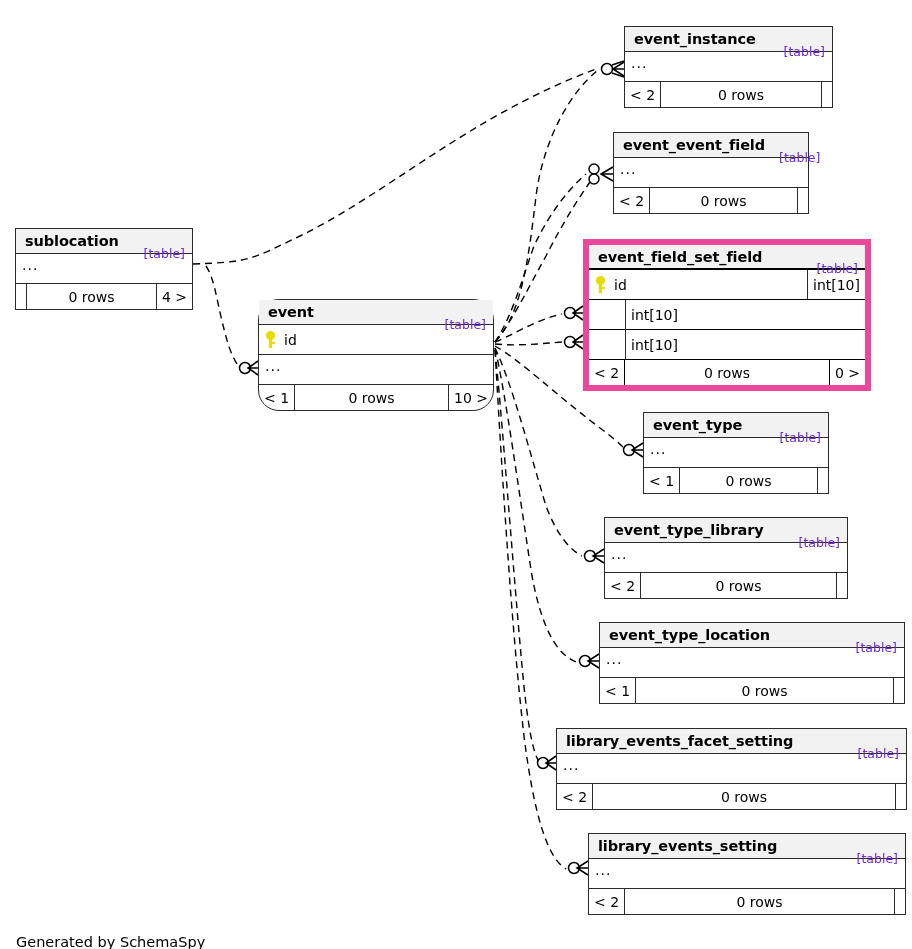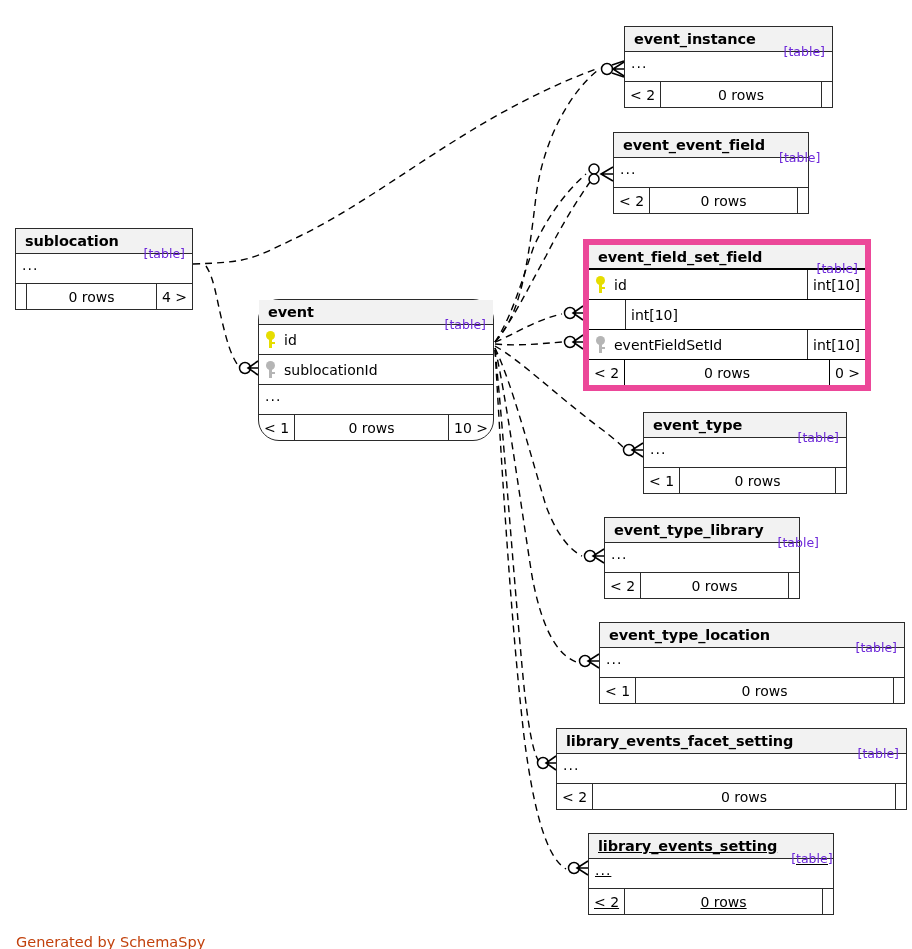--- a/index.html
+++ b/index.html
@@ -128,21 +128,21 @@
   }
   .f-left{flex:0 0 auto;justify-content:flex-start;}
   .f-mid{flex:1 1 auto;justify-content:center;border-left:1px solid #2b2b2b;border-right:1px solid #2b2b2b;}
   .f-right{flex:0 0 auto;justify-content:flex-end;}
   .thick .f-mid{border-left:1px solid #000;border-right:1px solid #000;}
 
   .credit{
     position:absolute;
     left:16px;top:918px;
     font-size:14.5px;
-    color:#c2410c;
+    color:#000000;
     white-space:nowrap;
   }
 </style>
 </head>
 <body>
 
 <div id="canvas">
 
   <svg id="edges" viewBox="0 0 912 949" xmlns="http://www.w3.org/2000/svg">
     <g fill="none" stroke="#000" stroke-width="1.4" stroke-dasharray="7,5">
@@ -244,49 +244,41 @@
               <i class="tooth"></i>
             </span>
             <span>id</span>
           </div>
           <div class="t-col-type">int[10]</div>
         </div>
         <div class="t-row">
           <div class="t-col-type">int[10]</div>
         </div>
         <div class="t-row">
-          <div class="t-col-name">
-            <span class="keyicon fk">
-              <i class="head"></i>
-              <i class="stem"></i>
-              <i class="tooth"></i>
-            </span>
-            <span>eventFieldSetId</span>
-          </div>
           <div class="t-col-type">int[10]</div>
         </div>
         <div class="t-foot">
           <div class="f-left">&lt; 2</div>
           <div class="f-mid">0 rows</div>
           <div class="f-right">0 &gt;</div>
         </div>
       </div>
-      <div class="table-node" style="left: 643px; top: 396px; width: 204px;">
+      <div class="table-node" style="left: 643px; top: 396px; width: 186px;">
         <div class="t-head">
           <span class="t-name">event_type</span>
           <span class="t-kind">[table]</span>
         </div>
         <div class="t-row ellipsis">...</div>
         <div class="t-foot">
           <div class="f-left">&lt; 1</div>
           <div class="f-mid">0 rows</div>
           <div class="f-right"></div>
         </div>
       </div>
-      <div class="table-node" style="left: 604px; top: 501px; width: 196px;">
+      <div class="table-node" style="left: 604px; top: 501px; width: 244px;">
         <div class="t-head">
           <span class="t-name">event_type_library</span>
           <span class="t-kind">[table]</span>
         </div>
         <div class="t-row ellipsis">...</div>
         <div class="t-foot">
           <div class="f-left">&lt; 2</div>
           <div class="f-mid">0 rows</div>
           <div class="f-right"></div>
         </div>
@@ -308,21 +300,21 @@
           <span class="t-name">library_events_facet_setting</span>
           <span class="t-kind">[table]</span>
         </div>
         <div class="t-row ellipsis">...</div>
         <div class="t-foot">
           <div class="f-left">&lt; 2</div>
           <div class="f-mid">0 rows</div>
           <div class="f-right"></div>
         </div>
       </div>
-      <div class="table-node" style="left: 588px; top: 817px; width: 246px; text-decoration: underline;">
+      <div class="table-node" style="left: 588px; top: 817px; width: 318px;">
         <div class="t-head">
           <span class="t-name">library_events_setting</span>
           <span class="t-kind">[table]</span>
         </div>
         <div class="t-row ellipsis">...</div>
         <div class="t-foot">
           <div class="f-left">&lt; 2</div>
           <div class="f-mid">0 rows</div>
           <div class="f-right"></div>
         </div>
@@ -347,30 +339,20 @@
         <div class="t-row">
           <div class="t-col-name">
             <span class="keyicon pk">
               <i class="head"></i>
               <i class="stem"></i>
               <i class="tooth"></i>
             </span>
             <span>id</span>
           </div>
         </div>
-        <div class="t-row">
-          <div class="t-col-name">
-            <span class="keyicon fk">
-              <i class="head"></i>
-              <i class="stem"></i>
-              <i class="tooth"></i>
-            </span>
-            <span>sublocationId</span>
-          </div>
-        </div>
         <div class="t-row ellipsis">...</div>
         <div class="t-foot">
           <div class="f-left">&lt; 1</div>
           <div class="f-mid">0 rows</div>
           <div class="f-right">10 &gt;</div>
         </div>
       </div>
     </div>
 
   <div class="credit">Generated by SchemaSpy</div>

